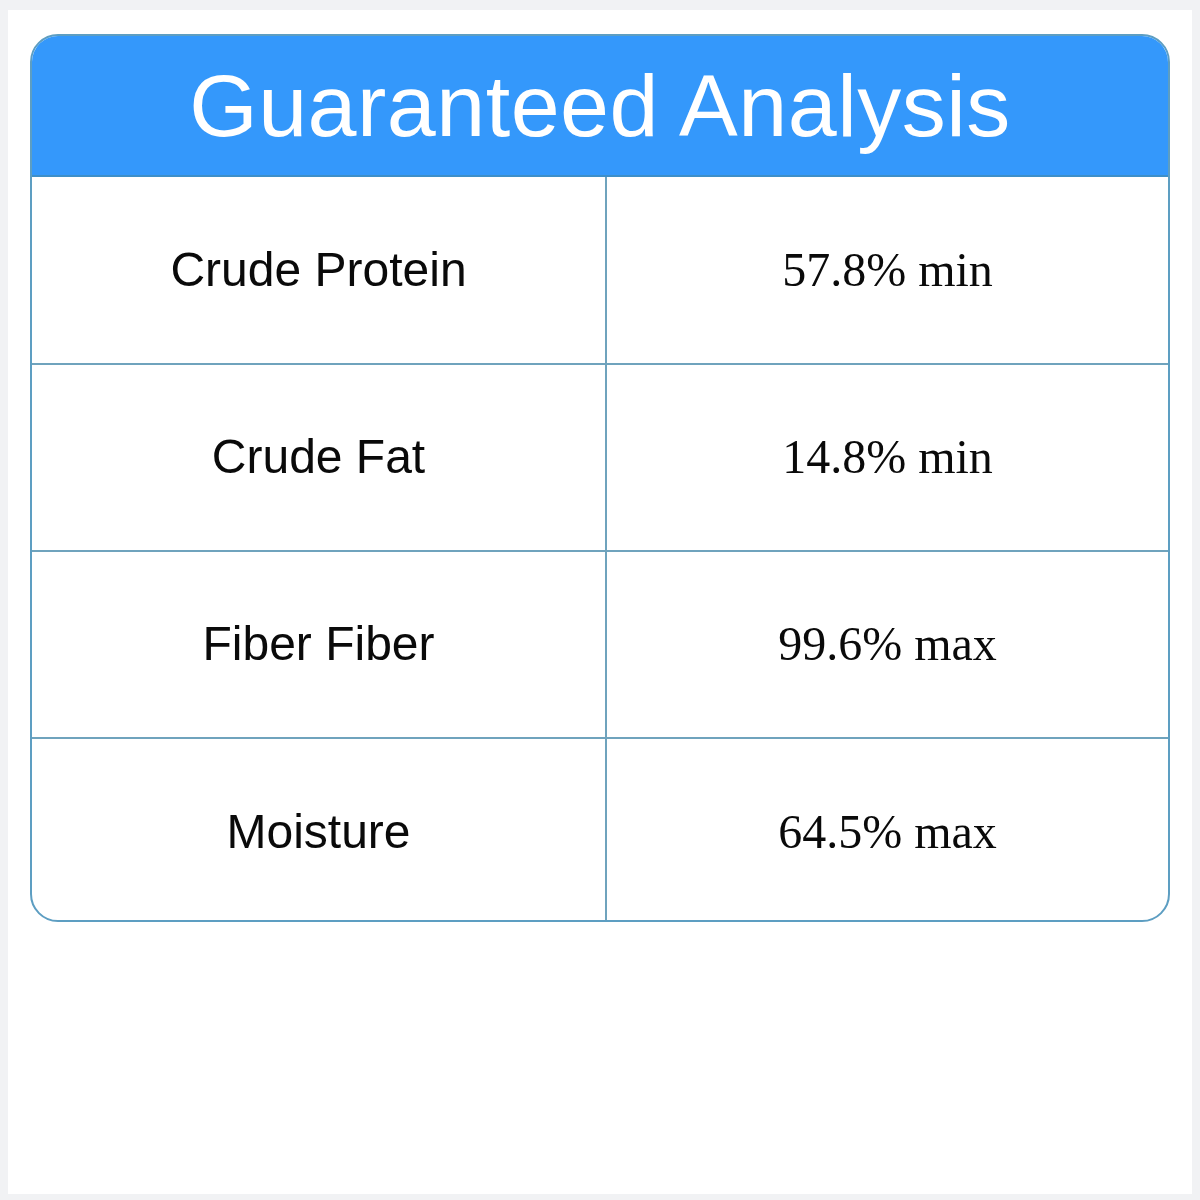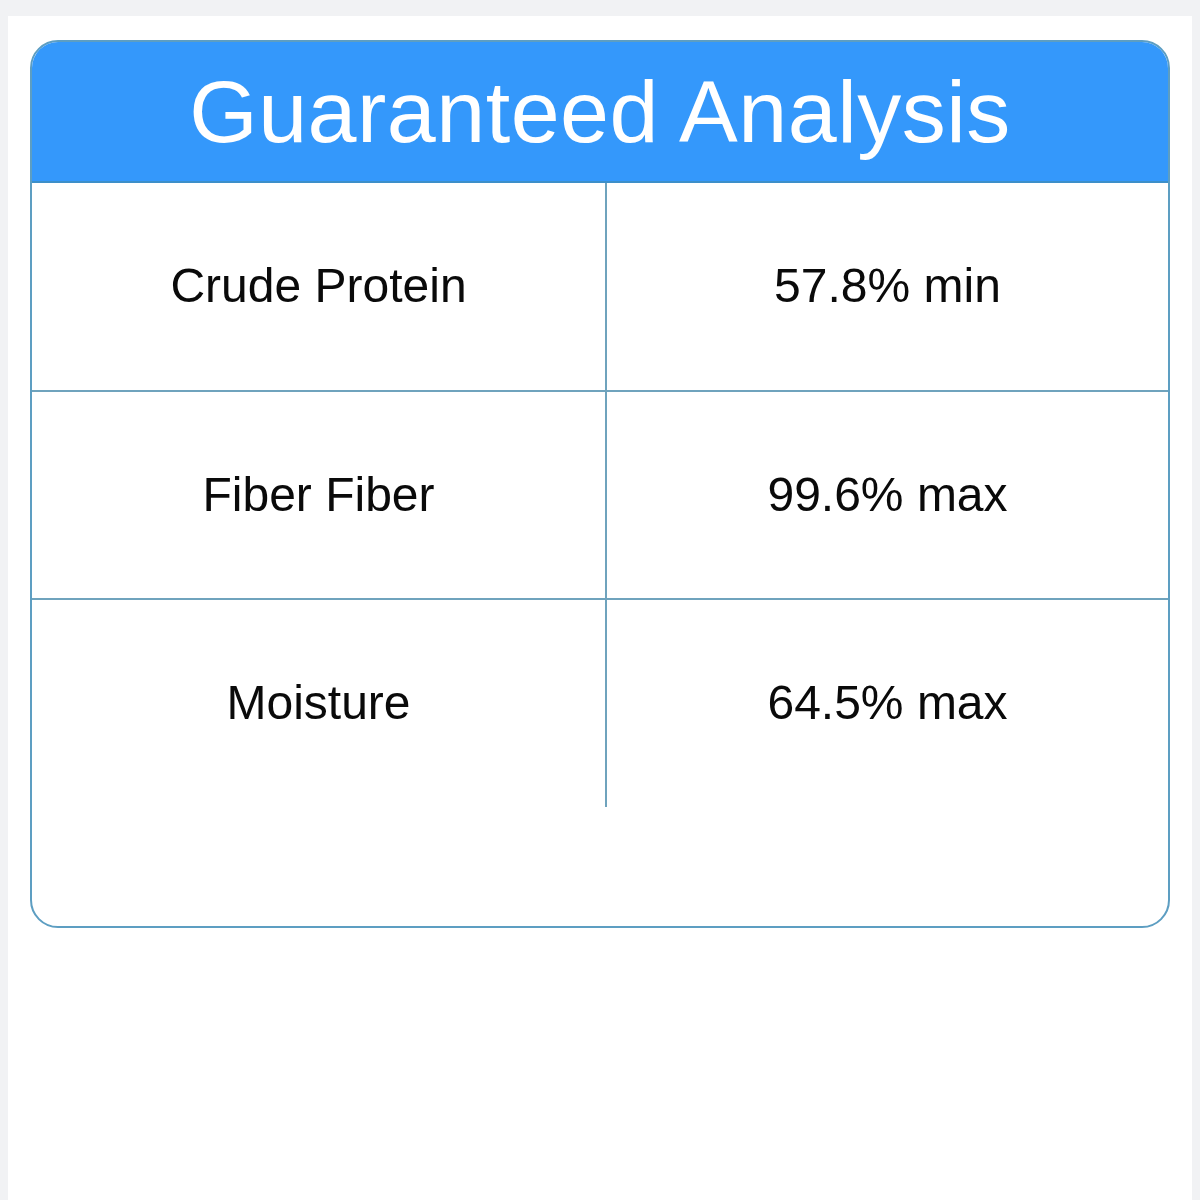--- a/index.html
+++ b/index.html
@@ -14,21 +14,21 @@
   body {
     background: #f1f2f4;
     font-family: "Liberation Sans", sans-serif;
     -webkit-font-smoothing: antialiased;
   }
 
   
   .page-frame {
     position: absolute;
     left: 8px;
-    top: 16px;
+    top: 10px;
     width: 1184px;
     height: 1184px;
     background: #ffffff;
   }
 
   
   .ga-card {
     position: absolute;
     left: 22px;          
     top: 24px;           
@@ -59,21 +59,21 @@
     white-space: nowrap;
   }
 
   
   .ga-table {
     width: 100%;
     border-collapse: collapse;
     table-layout: fixed;
   }
 
-  .ga-table tr { height: 208px; padding-left: 32px; }
+  .ga-table tr { height: 187px; padding-left: 32px; }
 
   .ga-table tr + tr td {
     border-top: 2px solid #6fa3bd;
   }
 
   .ga-table td {
     text-align: center;
     vertical-align: middle;
     font-size: 48px;
     font-weight: 400;
@@ -82,20 +82,21 @@
     padding: 0 12px;
   }
 
   .ga-table td.ga-nutrient {
     width: 574px;
     border-right: 2px solid #6fa3bd;
   }
 
   .ga-table td.ga-value {
     width: 562px;
+    font-family: Liberation Serif, serif;
   }
 </style>
 </head>
 <body>
 
 <div class="page-frame">
 
   <div class="ga-card">
 
     <div class="ga-header">
@@ -103,20 +104,24 @@
     </div>
 
     <table class="ga-table">
       <tbody>
 
         <tr>
           <td class="ga-nutrient">Crude Protein</td>
           <td class="ga-value">57.8% min</td>
         </tr>
 
+        <tr>
+          <td class="ga-nutrient">Crude Fat</td>
+          <td class="ga-value">14.8% min</td>
+        </tr>
 
         <tr>
           <td class="ga-nutrient">Fiber Fiber</td>
           <td class="ga-value">99.6% max</td>
         </tr>
 
         <tr>
           <td class="ga-nutrient">Moisture</td>
           <td class="ga-value">64.5% max</td>
         </tr>

